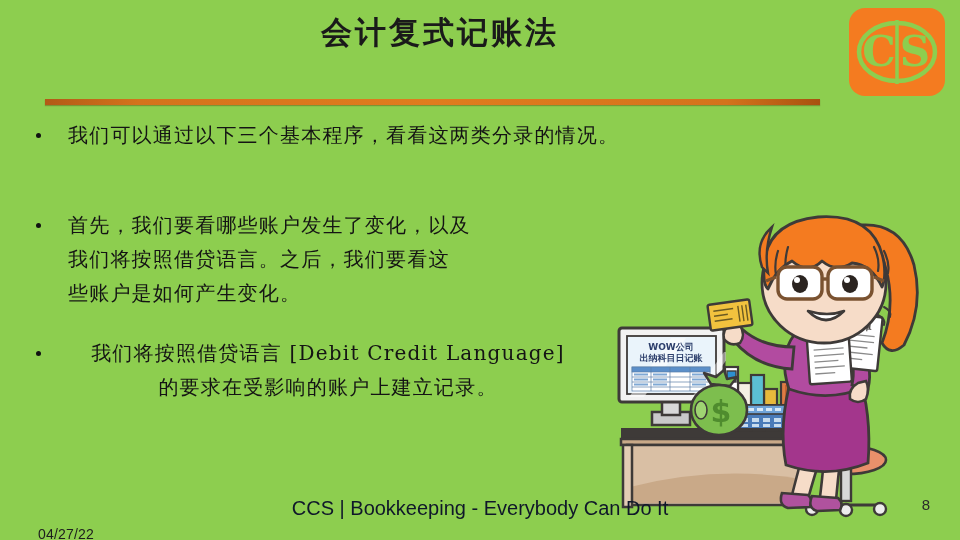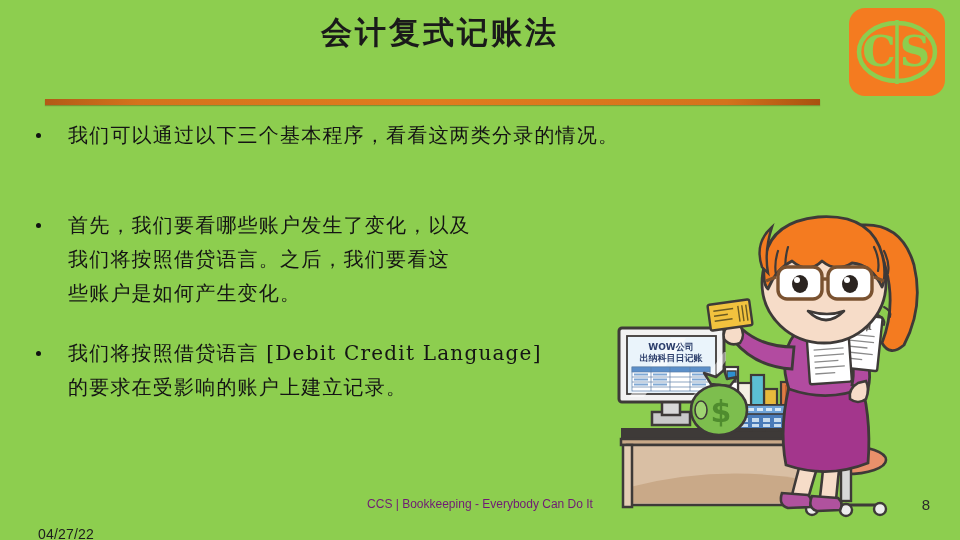--- a/index.html
+++ b/index.html
@@ -92,39 +92,39 @@
     font-family: "DejaVu Serif", "Liberation Serif", serif;
     font-size: 20px;
     line-height: 34px;
     color: #141414;
     letter-spacing: 1.2px;
     padding-left: 16px;
     white-space: pre-line;
   }
   .bullet-row.b0 .bullet-text { width: 660px; }
   .bullet-row.b1 .bullet-text { width: 520px; }
-  .bullet-row.b2 .bullet-text { width: 520px; }
+  .bullet-row.b2 .bullet-text { width: 520px; text-align: center; }
 
   
   #footer-date {
     position: absolute;
     left: 38px;
     top: 526px;
     font-size: 14px;
     color: #1d1d1d;
     letter-spacing: 0.2px;
   }
   #footer-center {
     position: absolute;
     left: 0;
     top: 497px;
     width: 960px;
     text-align: center;
-    font-size: 12px;
-    color: #701a75;
+    font-size: 20px;
+    color: #0f172a;
   }
   #footer-page {
     position: absolute;
     right: 30px;
     top: 496px;
     font-size: 15px;
     color: #2a2a2a;
   }
 
   

